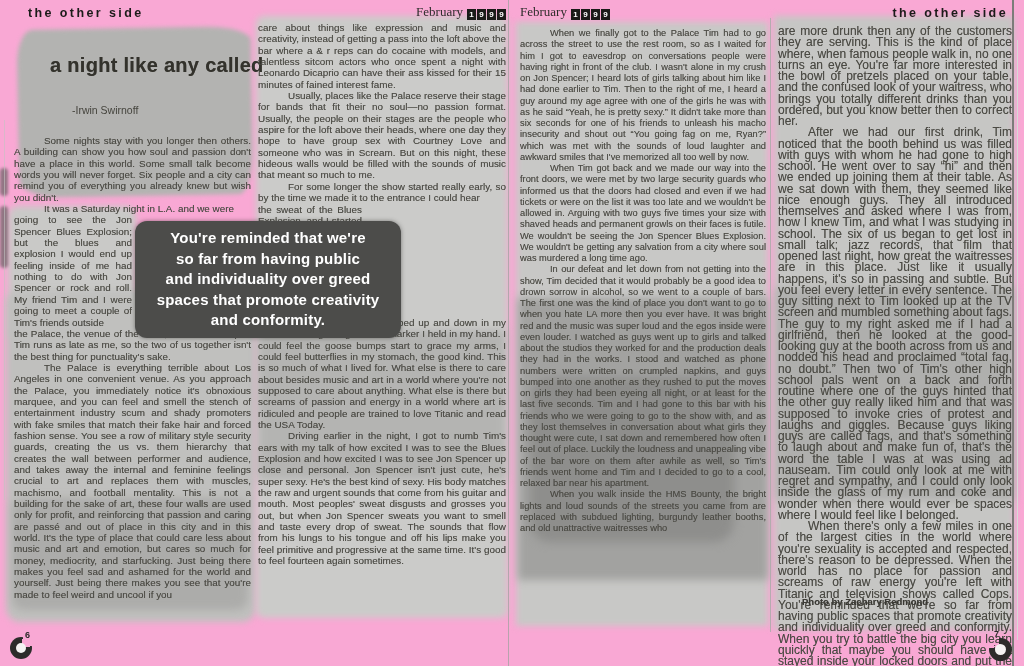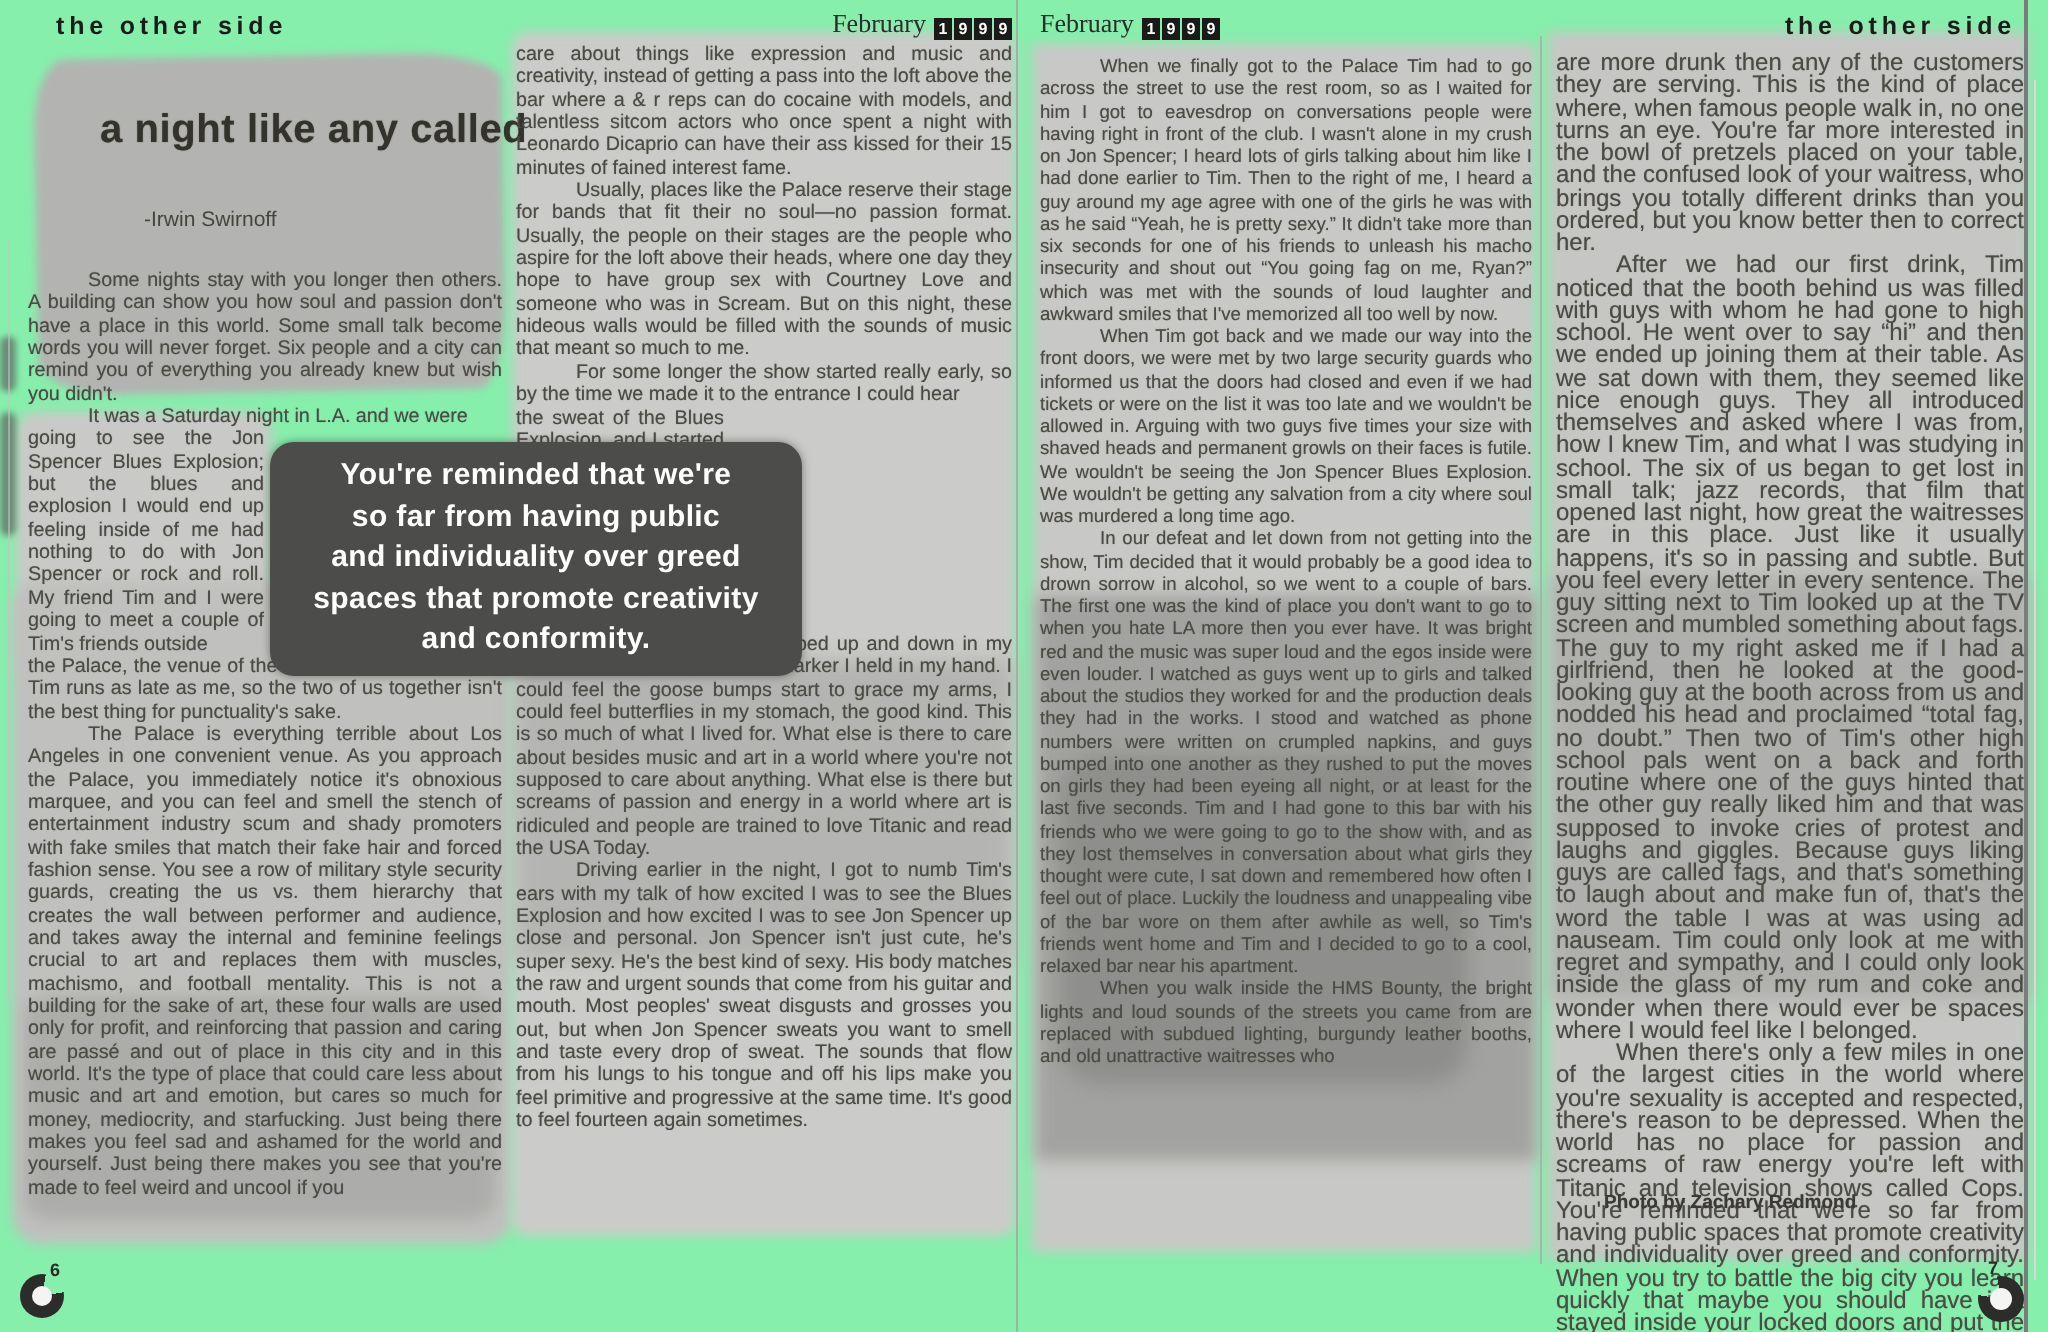--- a/index.html
+++ b/index.html
@@ -1,16 +1,16 @@
 <!DOCTYPE html>
 <html><head>
 <meta charset="utf-8">
 <style>
   html,body{margin:0;padding:0;background:#dddddb;}
-  .spread{position:relative;width:1024px;height:666px;background:#86efac;overflow:hidden;
+  .spread{position:relative;width:1024px;height:666px;background:#f9a8d4;overflow:hidden;
           font-family:"Liberation Sans",sans-serif;}
   
   .wash{position:absolute;z-index:0;}
   .w-title{left:18px;top:28px;width:234px;height:168px;background:#b3b3b1;
            border-radius:16px 48px 14px 40px / 34px 14px 46px 18px;filter:blur(2px);transform:rotate(-1deg);}
   .w-lc1a{left:8px;top:206px;width:128px;height:136px;background:#c9c9c7;border-radius:10px;filter:blur(3px);}
   .w-lc1b{left:6px;top:290px;width:250px;height:332px;background:#c0c0be;border-radius:14px;filter:blur(3px);}
   .w-lc1c{left:12px;top:498px;width:236px;height:112px;background:#acacaa;border-radius:12px;filter:blur(4px);}
   .w-lc2a{left:256px;top:16px;width:252px;height:602px;background:#cbcbc9;border-radius:8px;filter:blur(3px);}
   .w-lc2b{left:258px;top:330px;width:248px;height:150px;background:#b4b4b2;filter:blur(5px);}

